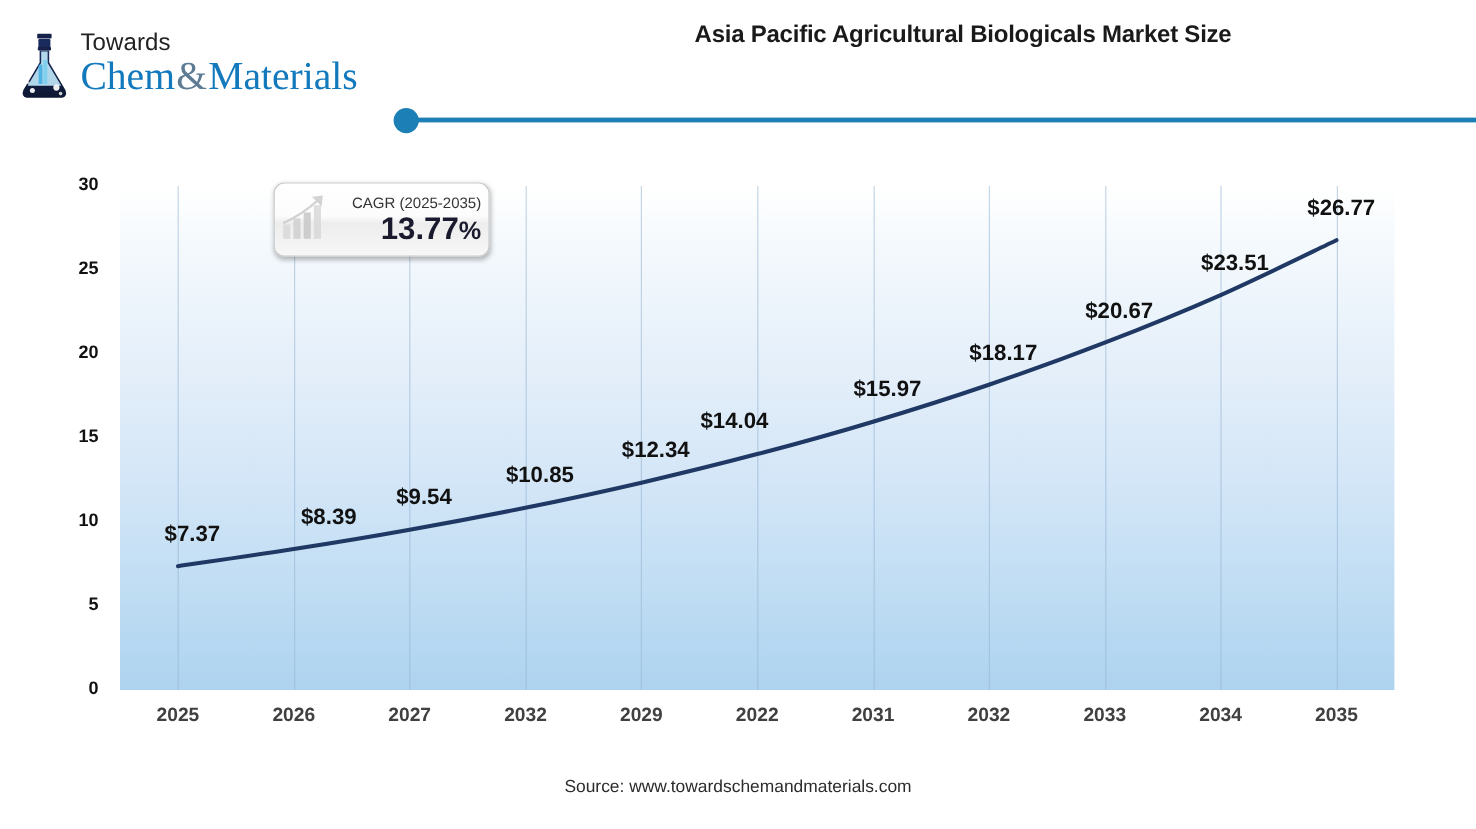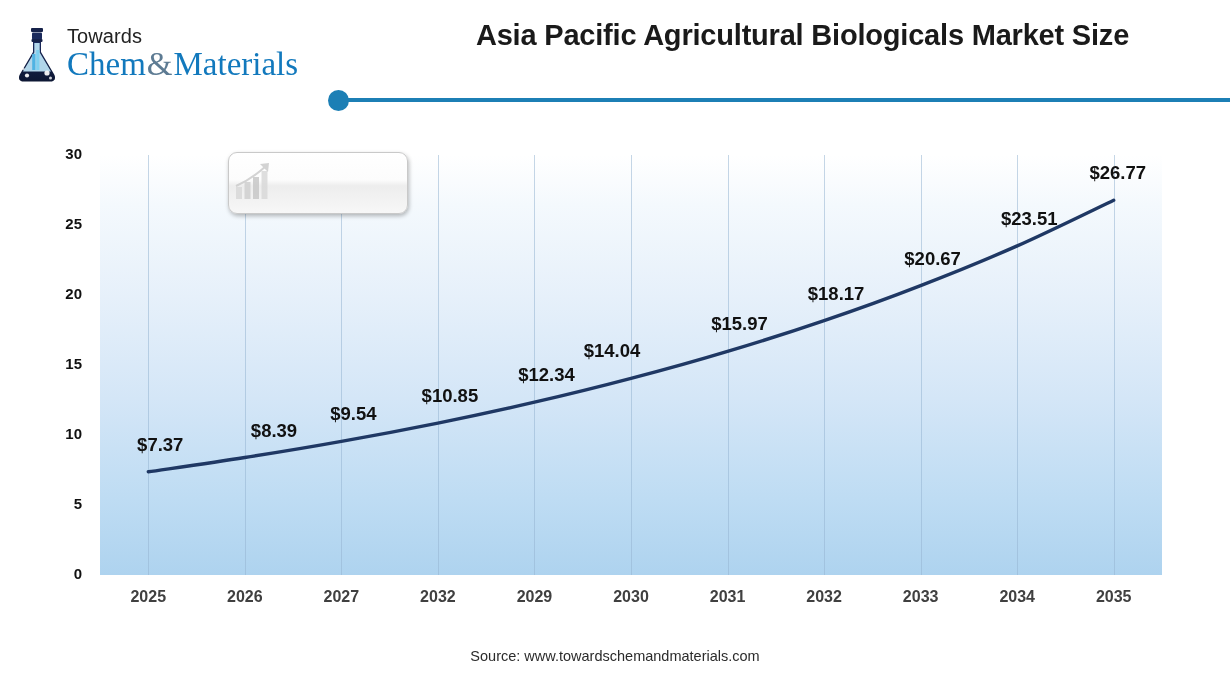--- a/index.html
+++ b/index.html
@@ -45,21 +45,21 @@
   }
   .logo-bottom .amp { color: #5d7b93; padding: 0 1px; }
 
   .title {
     position: absolute;
     left: 380px;
     top: 16px;
     width: 845px;
     text-align: center;
     font-family: "Liberation Sans", sans-serif;
-    font-size: 29px;
+    font-size: 20px;
     font-weight: bold;
     color: #1a1a1a;
     line-height: 1.32;
     letter-spacing: -0.2px;
   }
 
   .divider-line {
     position: absolute;
     left: 340px;
     top: 98px;
@@ -256,21 +256,21 @@
         <div class="ylabel" style="top: 285px;">20</div>
         <div class="ylabel" style="top: 215px;">25</div>
         <div class="ylabel" style="top: 145px;">30</div>
       </div>
     <div id="xlabels">
         <div class="xlabel" style="left: 103.273px;">2025</div>
         <div class="xlabel" style="left: 199.818px;">2026</div>
         <div class="xlabel" style="left: 296.364px;">2027</div>
         <div class="xlabel" style="left: 392.909px;">2032</div>
         <div class="xlabel" style="left: 489.455px;">2029</div>
-        <div class="xlabel" style="left: 586px;">2030</div>
+        <div class="xlabel" style="left: 586px;">2022</div>
         <div class="xlabel" style="left: 682.545px;">2031</div>
         <div class="xlabel" style="left: 779.091px;">2032</div>
         <div class="xlabel" style="left: 875.636px;">2033</div>
         <div class="xlabel" style="left: 972.182px;">2034</div>
         <div class="xlabel" style="left: 1068.73px;">2035</div>
       </div>
     <div id="dlabels">
         <div class="dlabel" style="left: 160.273px; top: 433.82px;">$7.37</div>
         <div class="dlabel" style="left: 274px; top: 419.54px;">$8.39</div>
         <div class="dlabel" style="left: 353.364px; top: 403.44px;">$9.54</div>
@@ -289,17 +289,21 @@
     <span>
       <svg class="cagr-icon" viewBox="0 0 44 42" xmlns="http://www.w3.org/2000/svg">
         <rect x="3" y="27" width="6" height="12" fill="#d9d9d9"></rect>
         <rect x="11.5" y="22" width="6" height="17" fill="#d0d0d0"></rect>
         <rect x="20" y="17" width="6" height="22" fill="#c8c8c8"></rect>
         <rect x="28.5" y="11" width="6" height="28" fill="#d9d9d9"></rect>
         <path d="M3 26 C12 22, 22 16, 33 6" fill="none" stroke="#cccccc" stroke-width="2"></path>
         <path d="M27 4 L36 3 L35 12 Z" fill="#cccccc"></path>
       </svg>
     </span>
+    <span class="cagr-text">
+      <span class="cagr-caption">CAGR (2025-2035)</span>
+      <span class="cagr-value"><span>13.77</span><span class="pct">%</span></span>
+    </span>
   </div>
 
   <div class="source">Source: www.towardschemandmaterials.com</div>
 
 </div>
 
 </body></html>

